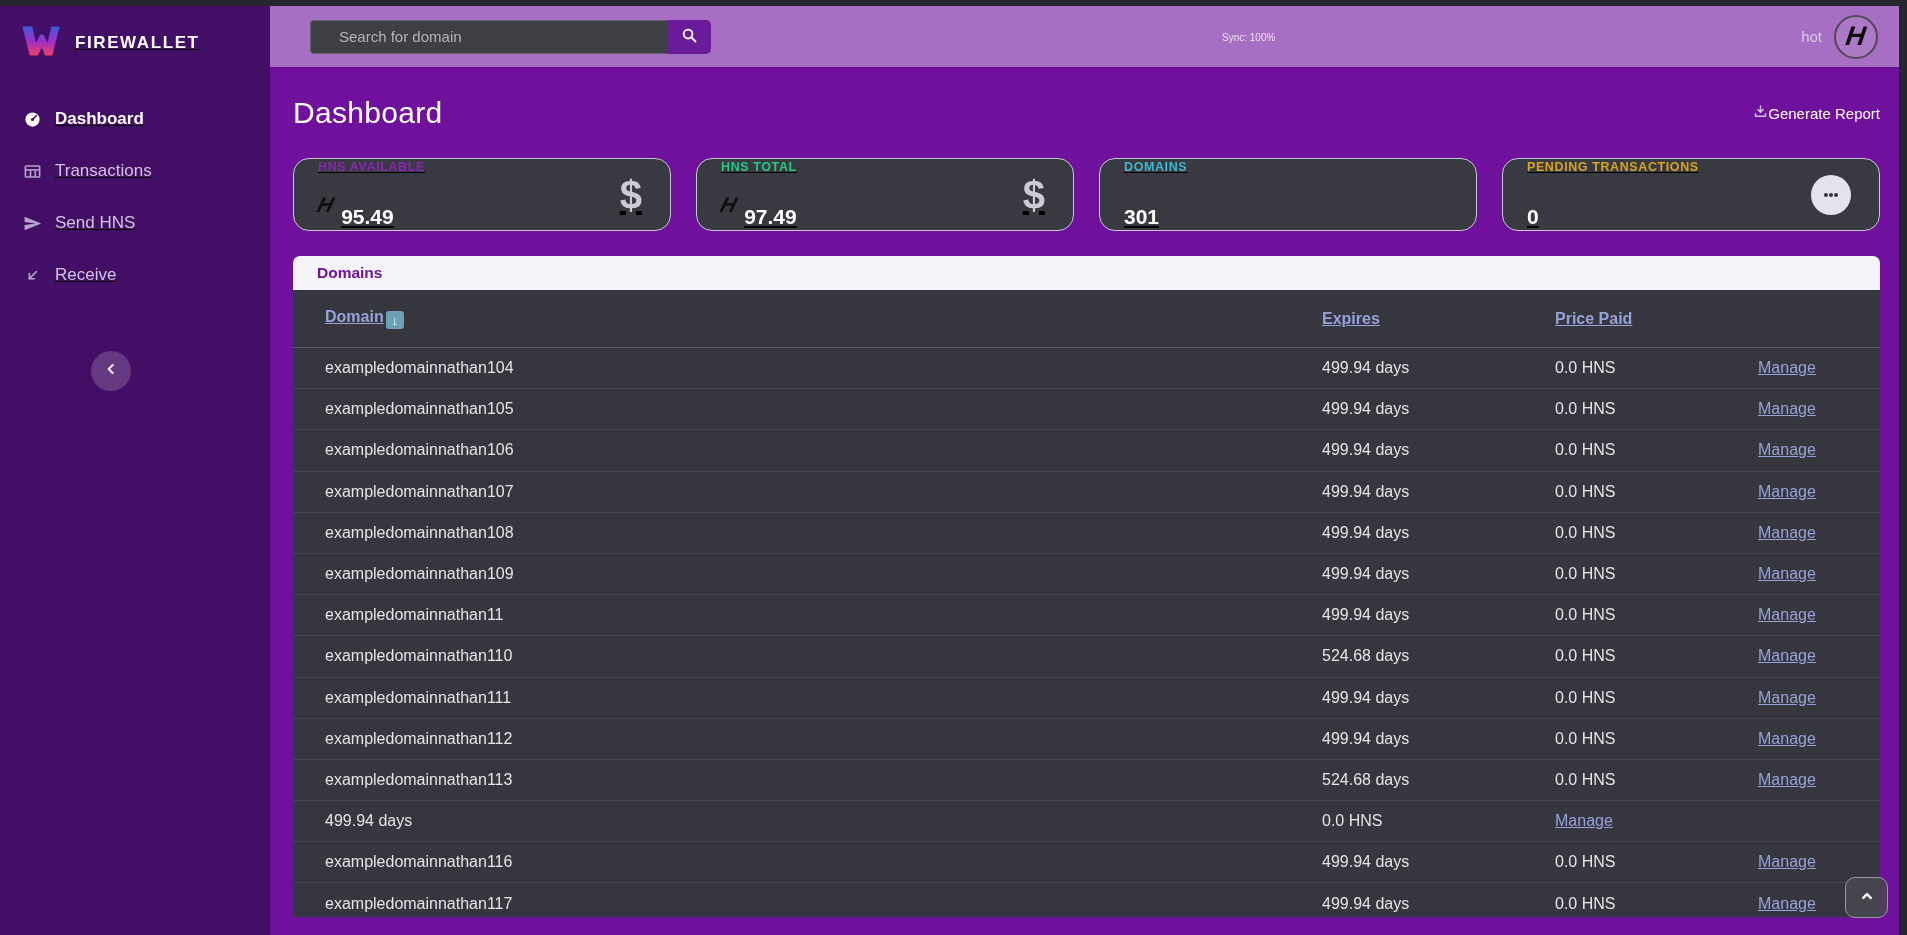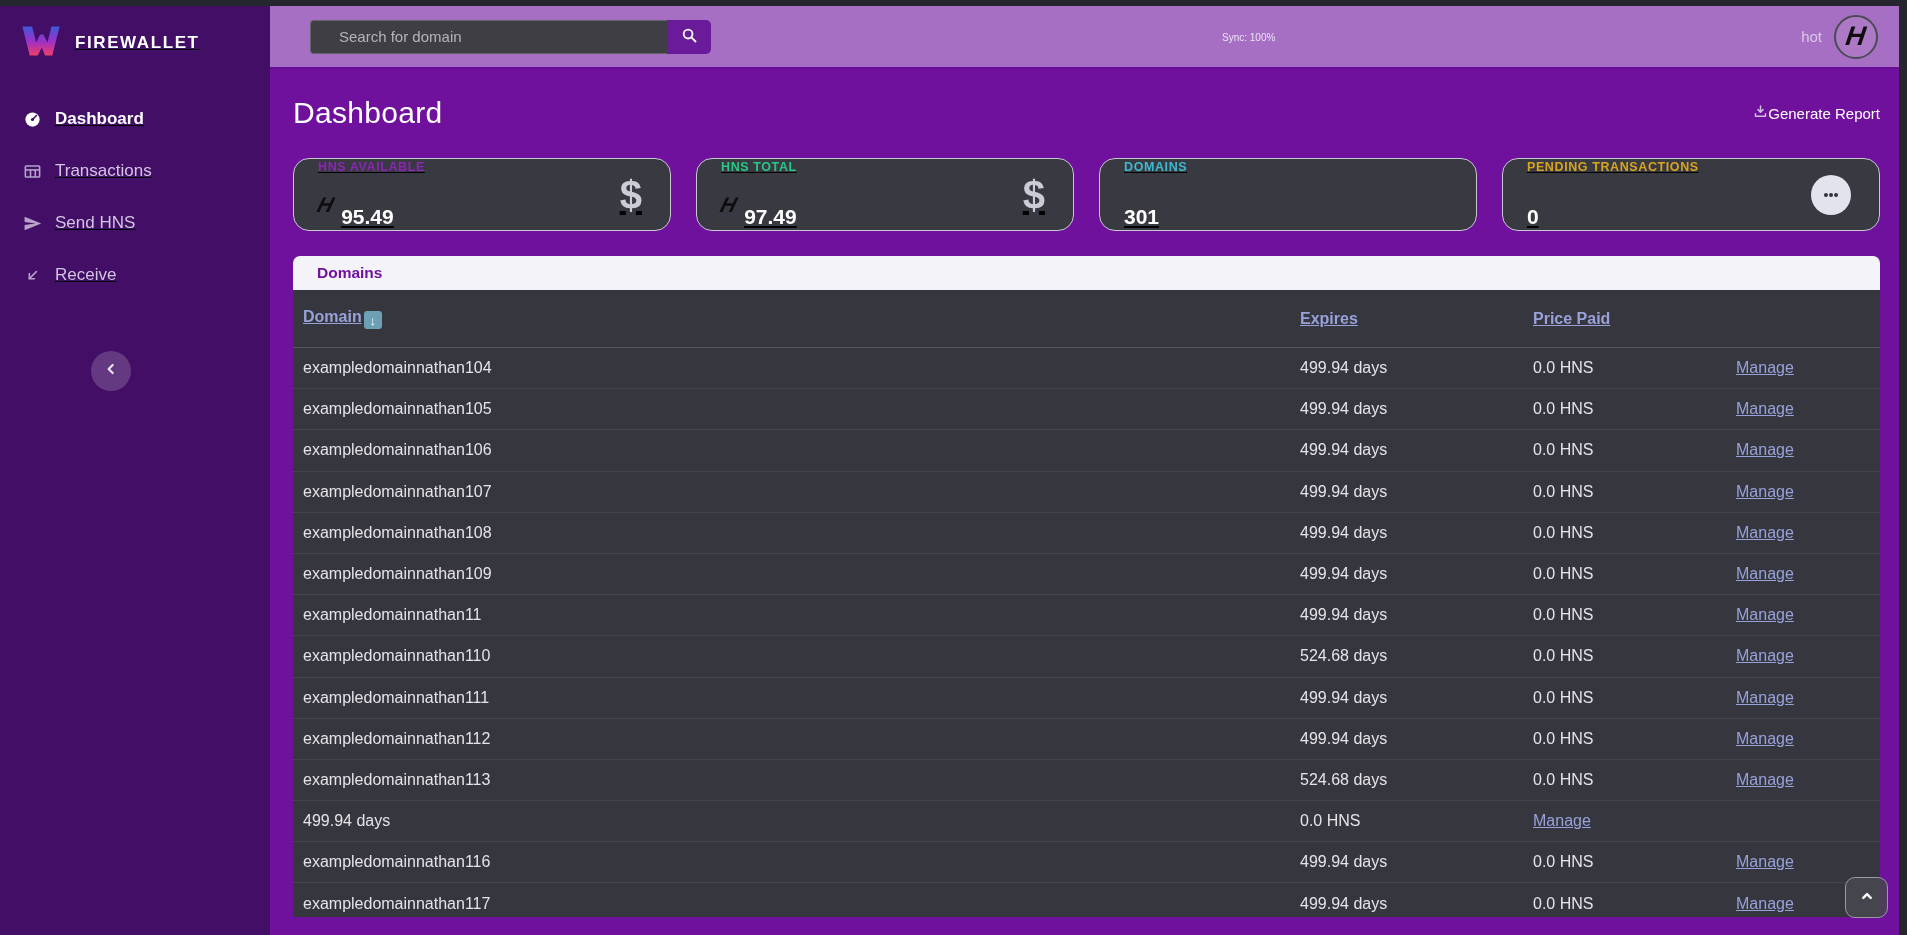--- a/index.html
+++ b/index.html
@@ -69,21 +69,21 @@
   .ellipsis-badge { width:40px; height:40px; border-radius:50%; background:#e2e3ec;
                     display:flex; align-items:center; justify-content:center; cursor:pointer; }
   .ellipsis-badge svg { width:22px; height:22px; }
 
   
   .panel { margin-top:25px; height:661px; border-radius:7px 7px 0 0; overflow:hidden;
            background:#36363e; display:flex; flex-direction:column; }
   .panel-header { background:#f4f3fa; padding:8px 24px; flex-shrink:0; }
   .panel-title { color:#70129c; font-weight:bold; font-size:15.5px; }
   .tbl { color:#e4e4e8; font-size:16px; }
-  .tbl-row { display:grid; grid-template-columns:997px 233px 203px 1fr; align-items:center; padding-left:10px; }
+  .tbl-row { display:grid; grid-template-columns:997px 233px 203px 1fr; align-items:center; padding-left:32px; }
   .tbl-head { height:58px; border-bottom:1px solid #57575f; }
   .tbl-link { color:#98a1d9; text-decoration:underline; cursor:pointer; }
   .tbl-head .tbl-link { font-weight:bold; }
   .sort-badge { display:inline-flex; align-items:center; justify-content:center; width:18px; height:18px;
                 background:#6ba0b5; border-radius:3px; color:#ffffff; font-size:13px; font-weight:bold;
                 margin-left:2px; vertical-align:-3px; text-decoration:none; }
   .tbl-body .tbl-row { height:41.2px; border-bottom:1px solid #45454d; }
 
   
   .scroll-top { position:absolute; left:1845px; top:877px; width:43px; height:41px; border-radius:10px;

